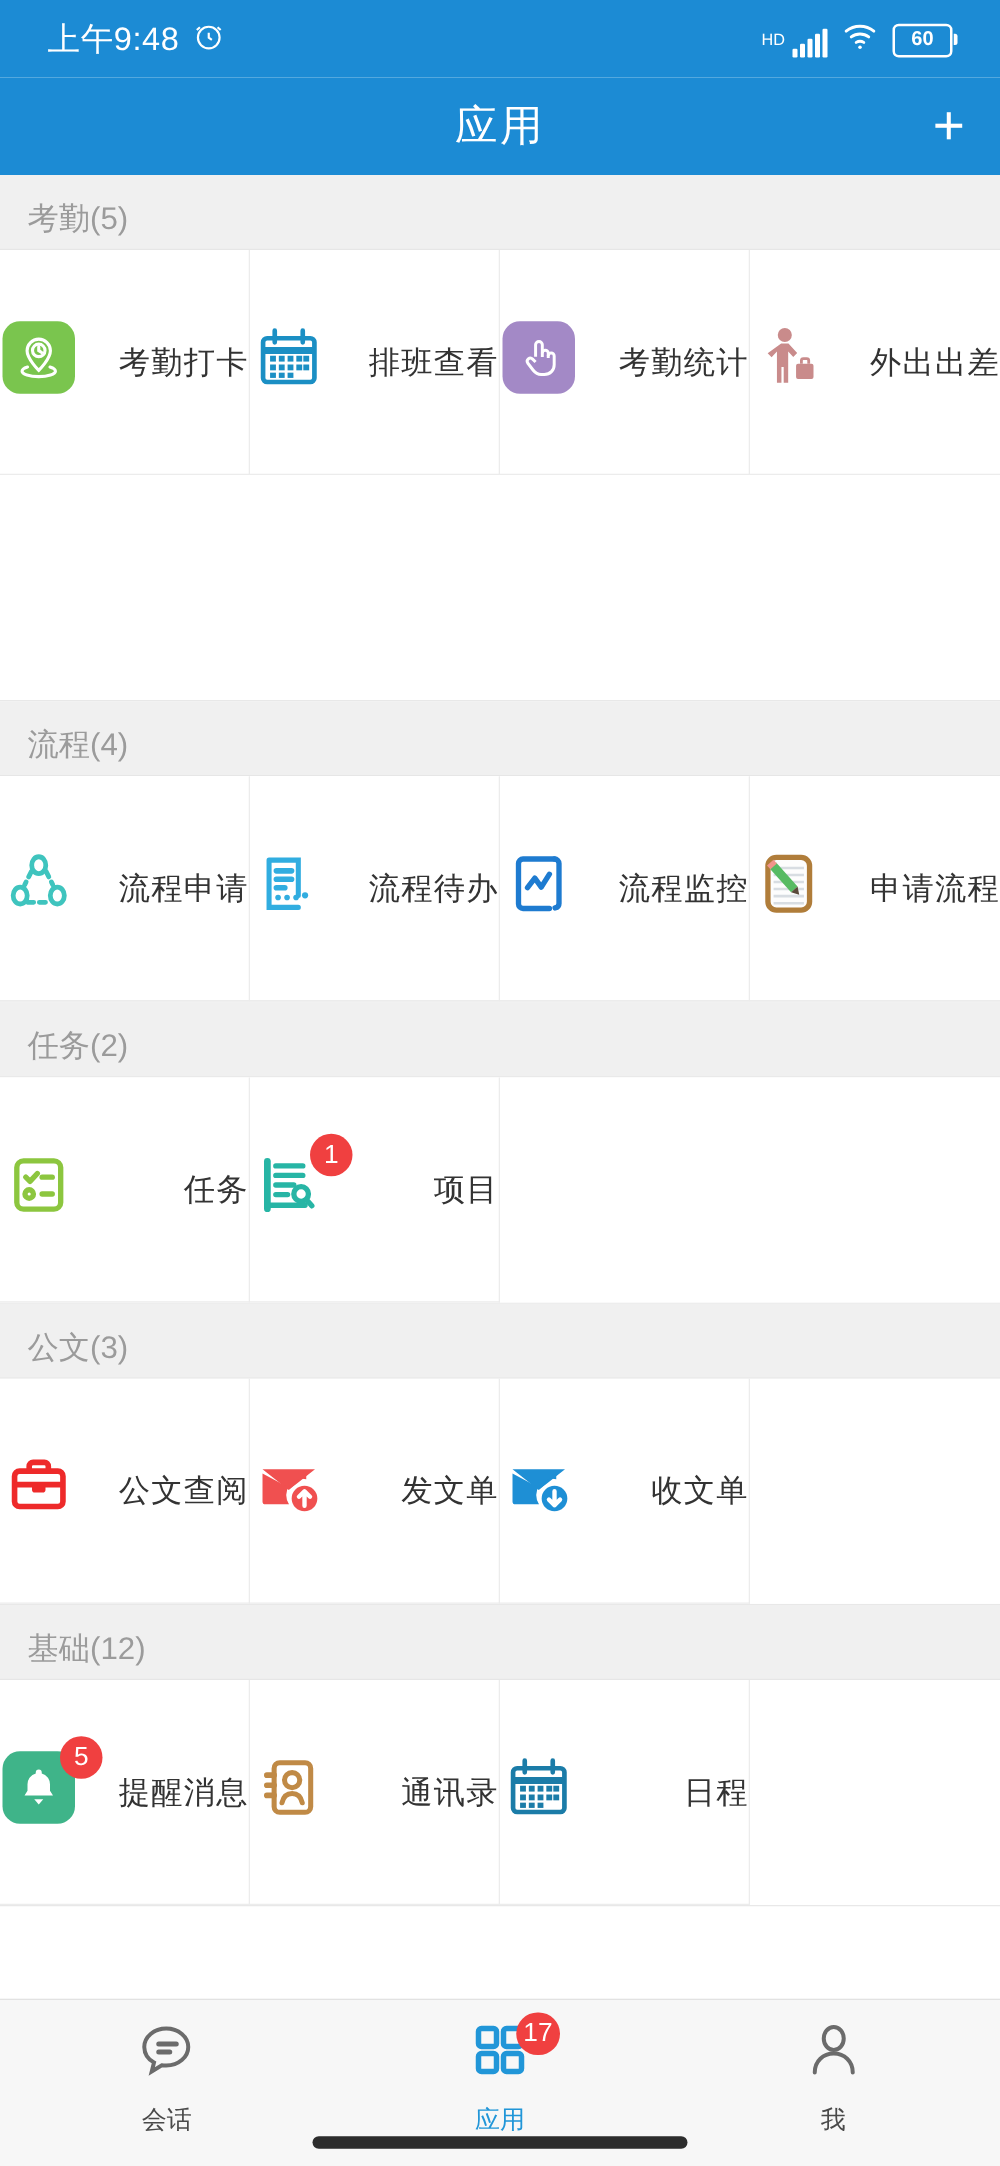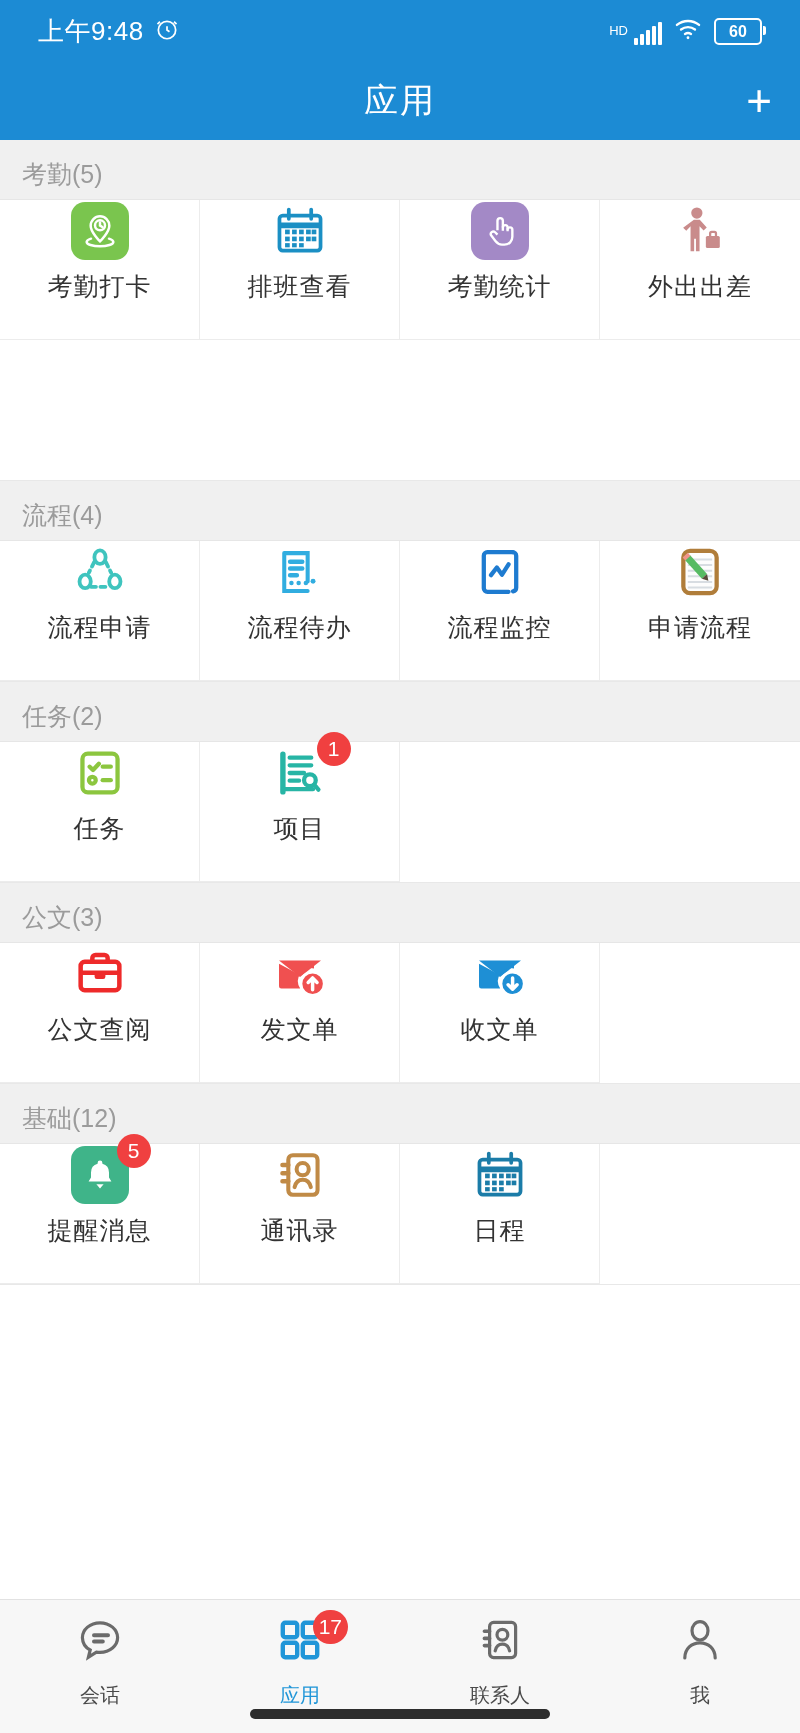--- a/index.html
+++ b/index.html
@@ -84,28 +84,28 @@
     border-bottom: 1px solid #e6e6e6;
   }
 
   .grid {
     display: grid;
     grid-template-columns: repeat(4, 1fr);
     background: #ffffff;
     border-bottom: 1px solid #e8e8e8;
   }
   .cell {
-    height: 140px;
+    height: 180px;
     box-sizing: border-box;
     border-right: 1px solid #ececec;
     border-bottom: 1px solid #ececec;
     display: flex;
-    flex-direction: column;
+    flex-direction: row;
     align-items: center;
-    justify-content: flex-start;
+    justify-content: space-between;
     position: relative;
     background: #fff;
   }
   .cell:nth-child(4n) { border-right: none; }
   .cell.empty { border-right: none; border-bottom: none; background: #fff; }
   .icon-wrap {
     width: 62px; height: 62px;
     position: relative;
     display: flex; align-items: center; justify-content: center;
     margin-bottom: 8px;
@@ -466,31 +466,20 @@
           <rect x="3.4" y="13.4" width="7.2" height="7.2" rx="1.2"></rect>
           <rect x="13.4" y="13.4" width="7.2" height="7.2" rx="1.2"></rect>
         </svg>
           <span class="badge" style="top: -6px; right: -22px;">17</span>
         </div>
         <div class="t-label">应用</div>
       </div>
       <div class="tab">
         <div class="t-icon">
           <svg width="48" height="48" viewBox="0 0 24 24" fill="none" stroke="#6b6b6b" stroke-width="1.6" stroke-linecap="round">
-          <rect x="6.8" y="3.2" width="13" height="17.6" rx="2"></rect>
-          <circle cx="13.2" cy="9.4" r="2.7"></circle>
-          <path d="M9.6 17.4c.5-2.2 1.9-3.3 3.6-3.3s3.1 1.1 3.6 3.3"></path>
-          <path d="M4.2 7.6h2.6M4.2 11.2h2.6M4.2 14.8h2.6" stroke-width="1.8"></path>
-        </svg>
-        </div>
-        <div class="t-label">联系人</div>
-      </div>
-      <div class="tab">
-        <div class="t-icon">
-          <svg width="48" height="48" viewBox="0 0 24 24" fill="none" stroke="#6b6b6b" stroke-width="1.6" stroke-linecap="round">
           <ellipse cx="12" cy="7.4" rx="4" ry="4.6"></ellipse>
           <path d="M4.4 21c0-4.6 3.4-7.6 7.6-7.6s7.6 3 7.6 7.6"></path>
         </svg>
         </div>
         <div class="t-label">我</div>
       </div>
     </div>
   <div class="home-indicator"></div>
 </div>
 

